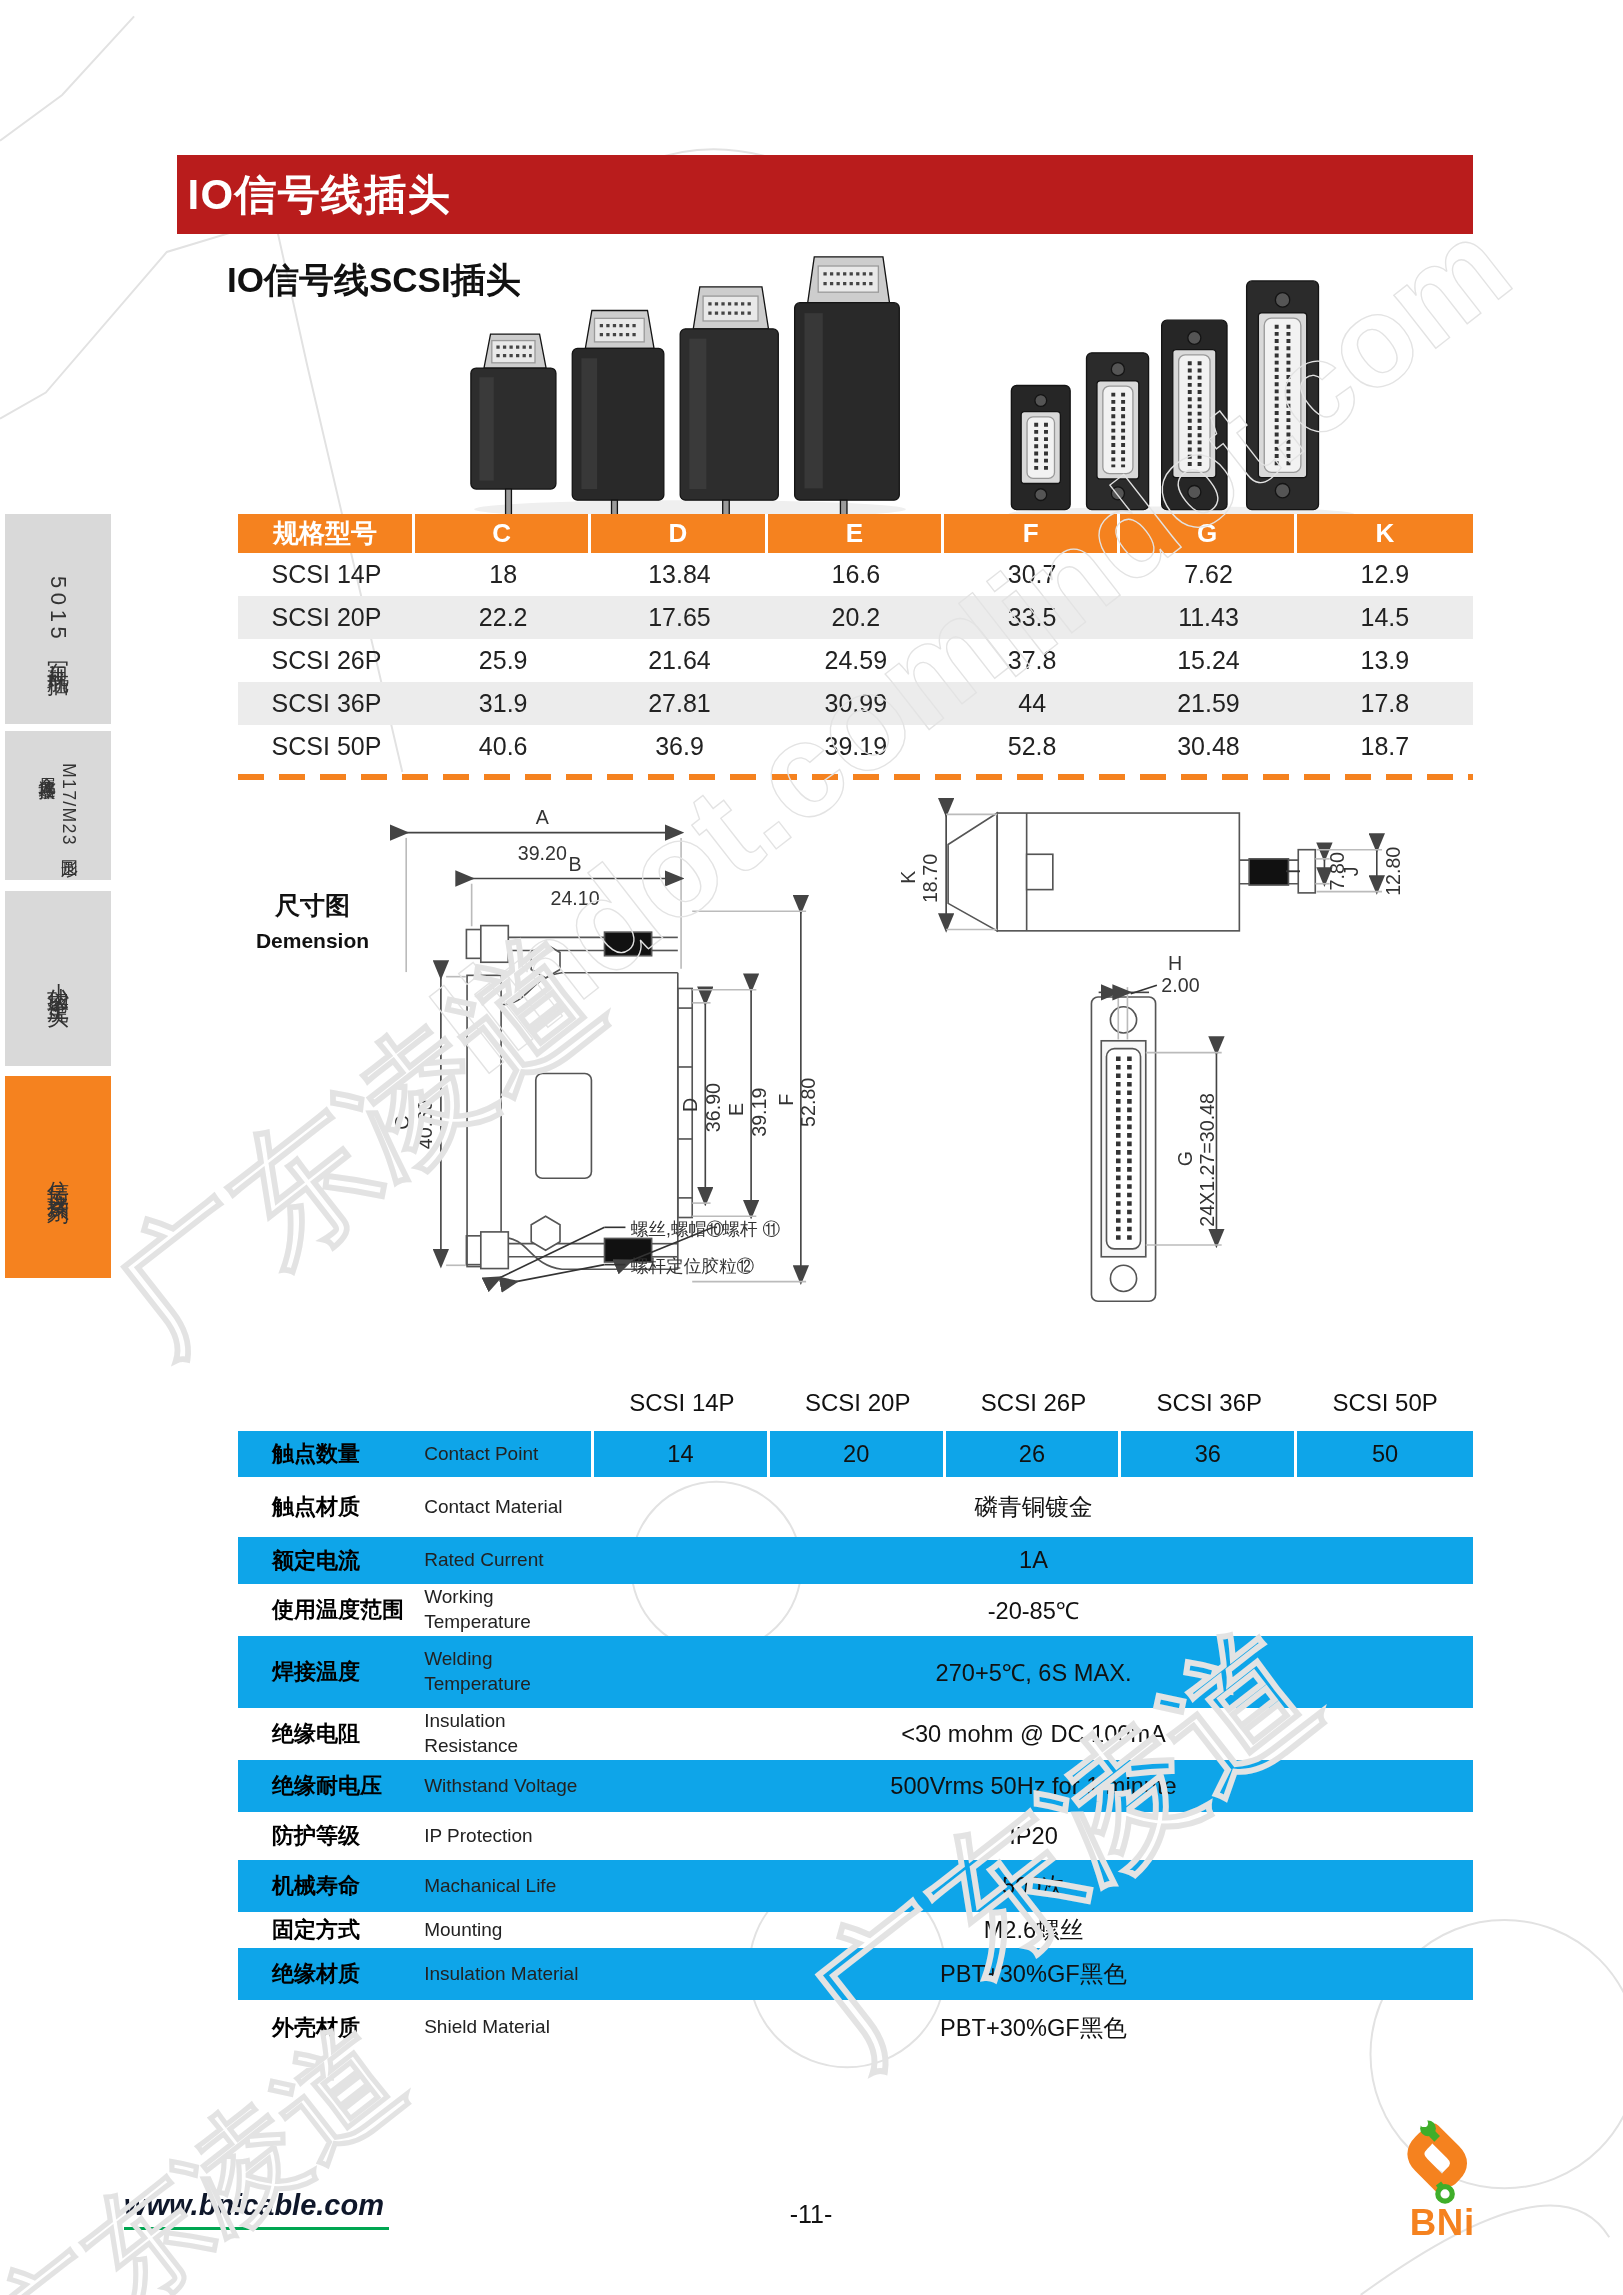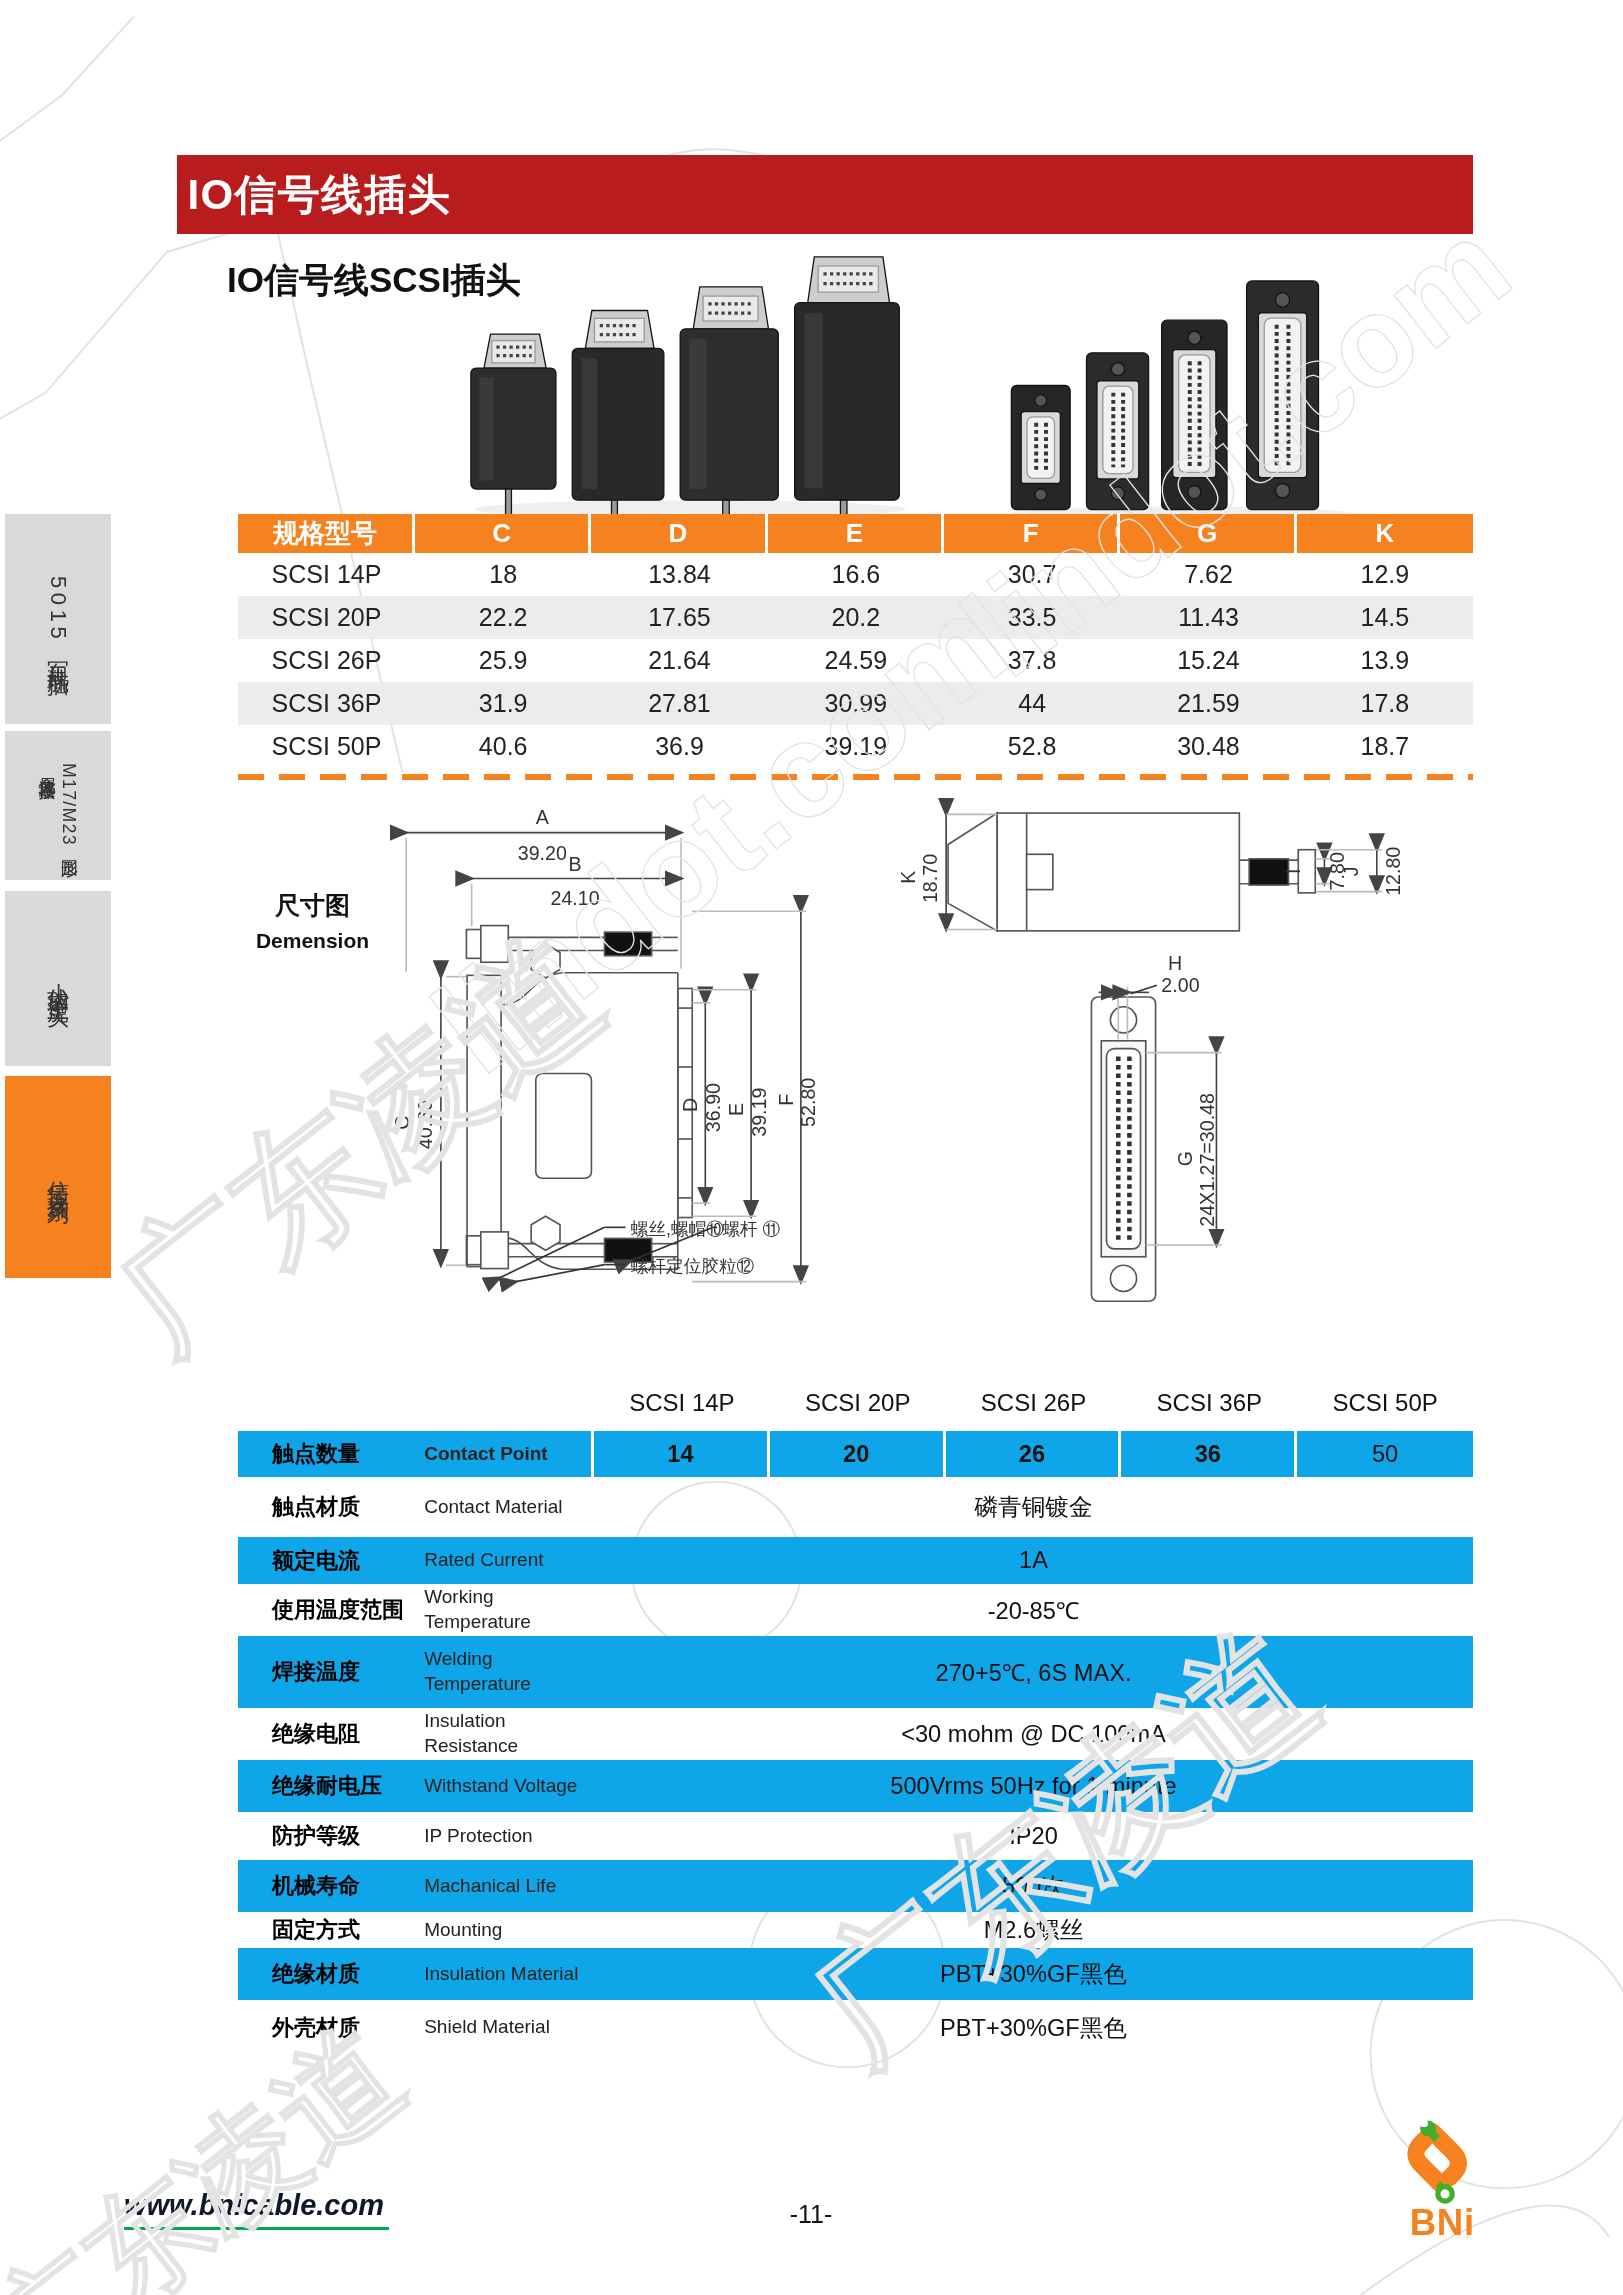--- a/index.html
+++ b/index.html
@@ -46,21 +46,21 @@
   .tech-banner .t{color:#fff;font-size:38px;font-weight:bold;padding-left:10.5px;letter-spacing:1.3px;}
   #tech-table{position:absolute;left:238px;top:1375px;width:1235px;z-index:2;}
   .tt-row{display:grid;}
   .tt-row.cols{grid-template-columns:181px 175px repeat(5,1fr);}
   .tt-row.span{grid-template-columns:181px 175px 1fr;}
   .tt-row.shade{background:#0ea5e9;}
   .tt-col{display:flex;align-items:center;justify-content:center;font-size:24px;color:#111;}
   .tt-lab-cn{display:flex;align-items:center;font-size:22px;font-weight:bold;color:#000;padding-left:34px;}
   .tt-lab-en{display:flex;align-items:center;font-size:19px;color:#222;padding-left:5.2px;line-height:1.3;}
   .tt-val{display:flex;align-items:center;justify-content:center;font-size:23.6px;color:#111;text-align:center;}
-  .sep{border-right:3.9px solid #fff;font-weight:bold;}
+  .sep{border-right:3.9px solid #fff;}
   
   .site{position:absolute;left:124px;top:2189px;z-index:2;font-size:29px;font-weight:bold;font-style:italic;
         color:#0f172a;border-bottom:3.3px solid #00A651;padding:0 5.2px 5.2px 0;text-decoration:none;}
   .pagenum{position:absolute;left:762px;top:2200px;width:98px;text-align:center;font-size:25px;color:#111;z-index:2;}
   .logo{position:absolute;left:1386px;top:2114px;z-index:2;}
   .photo{position:absolute;z-index:1;}
 </style>
 </head>
 <body>
 

